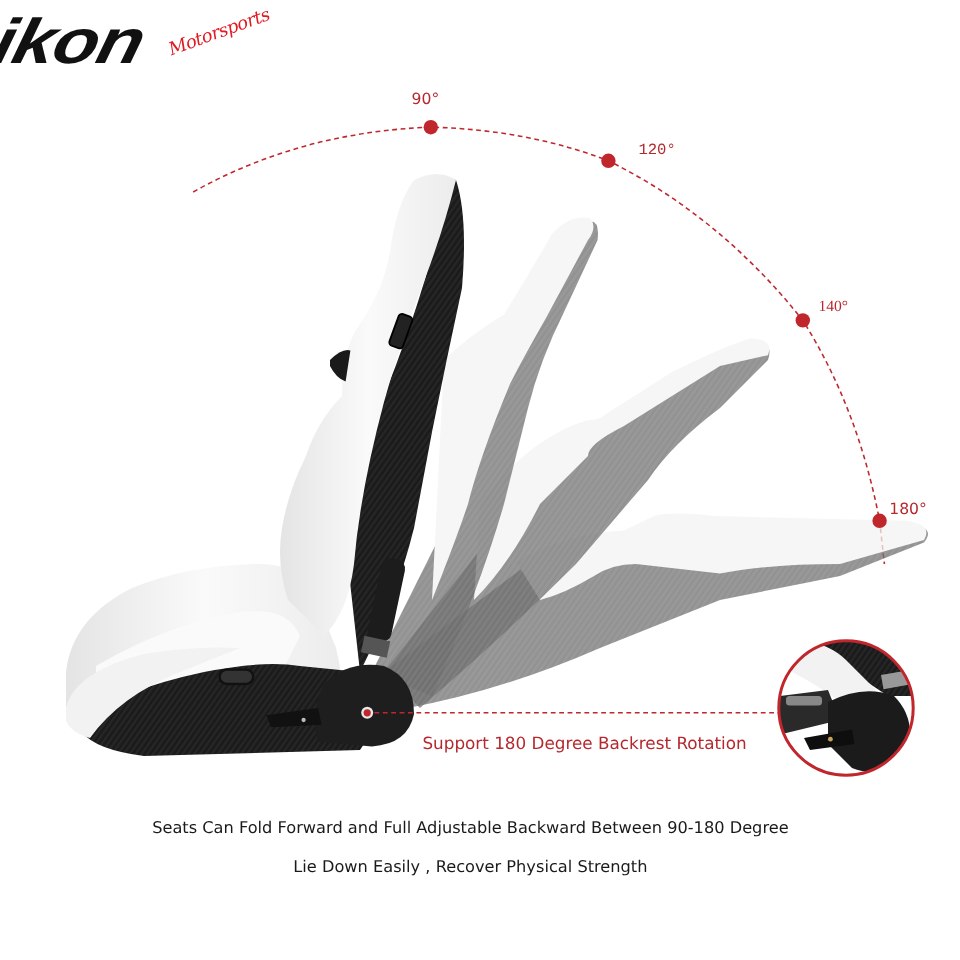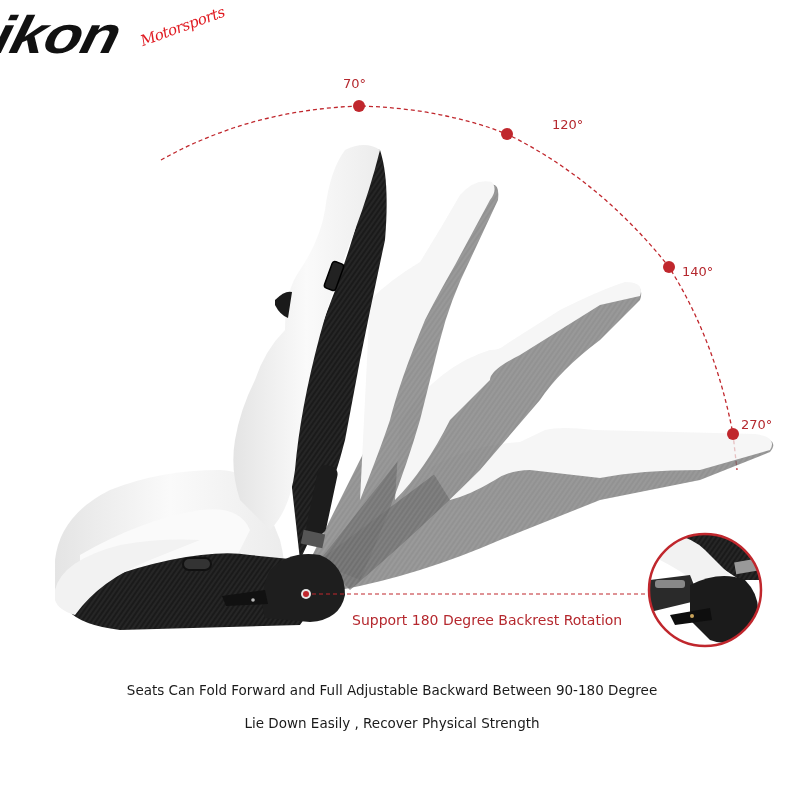--- a/index.html
+++ b/index.html
@@ -100,21 +100,21 @@
     </g>
     <circle cx="705" cy="590" r="56" fill="none" stroke="#c0272d" stroke-width="2.5"></circle>
   </g>
 
   <circle cx="359" cy="106" r="6" fill="#c0272d"></circle>
   <circle cx="507" cy="134" r="6" fill="#c0272d"></circle>
   <circle cx="669" cy="267" r="6" fill="#c0272d"></circle>
   <circle cx="733" cy="434" r="6" fill="#c0272d"></circle>
 </svg>
 
-<div class="angle-label" style="left:343px; top:76px;">70°</div>
-<div class="angle-label" style="left:552px; top:117px;">120°</div>
-<div class="angle-label" style="left:682px; top:264px;">140°</div>
-<div class="angle-label" style="left:741px; top:417px;">270°</div>
+<div class="angle-label" style="left:343px; top:76px;">90°</div>
+<div class="angle-label" style="left:532px; top:117px;font-family:Liberation Mono, monospace;">120°</div>
+<div class="angle-label" style="left:682px; top:247px;font-family:Liberation Serif, serif;">140°</div>
+<div class="angle-label" style="left:741px; top:417px;">180°</div>
 
 <div class="support-label">Support 180 Degree Backrest Rotation</div>
 
 <div class="caption cap1">Seats Can Fold Forward and Full Adjustable Backward Between 90-180 Degree</div>
 <div class="caption cap2">Lie Down Easily , Recover Physical Strength</div>
 
 </body></html>

